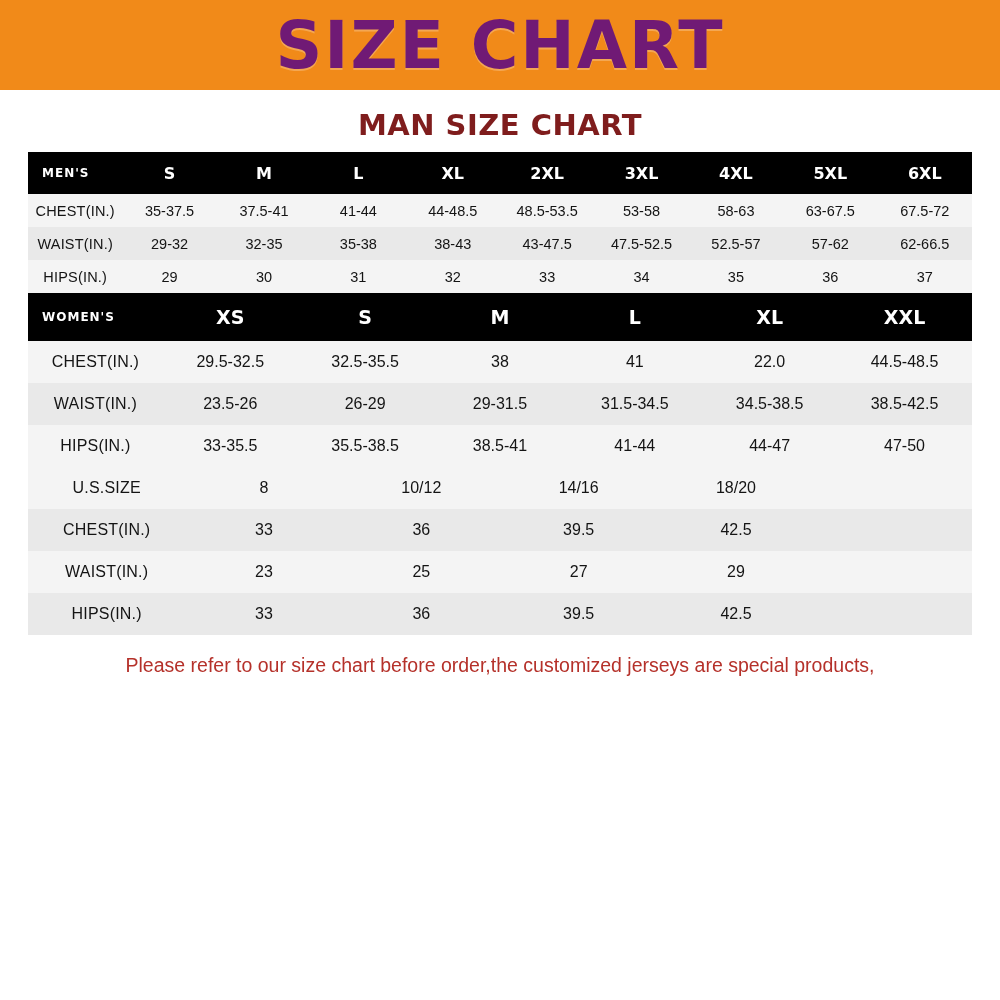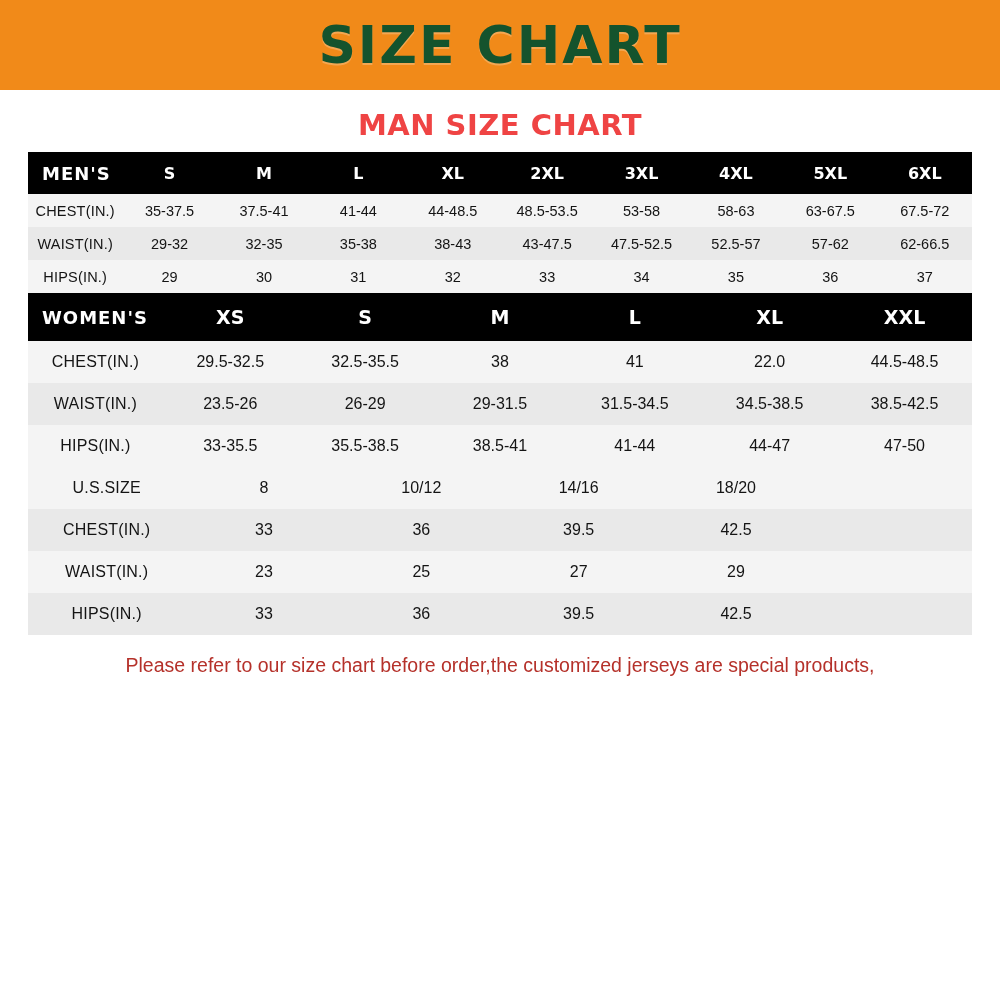--- a/index.html
+++ b/index.html
@@ -26,37 +26,37 @@
     width: 100%;
     height: 90px;
     background: #f18a19;
     display: flex;
     align-items: center;
     justify-content: center;
   }
   .banner-title {
     font-family: "DejaVu Sans", sans-serif;
     font-weight: bold;
-    font-size: 52px;
+    font-size: 65px;
     letter-spacing: 2px;
-    color: #14532d;
+    color: #701a75;
     text-shadow: 0 2px 0 rgba(255,255,255,0.25);
   }
 
   .content {
     padding: 0 28px;
     box-sizing: border-box;
   }
 
   .section-title {
     text-align: center;
     font-family: "DejaVu Sans", sans-serif;
     font-weight: bold;
     font-size: 29px;
-    color: #ef4444;
+    color: #7f1d1d;
     letter-spacing: 0.5px;
     margin: 18px 0 10px 0;
   }
 
   table {
     width: 100%;
     border-collapse: collapse;
     table-layout: fixed;
   }
   table tr.head-row {
@@ -66,21 +66,21 @@
   table tr.head-row td {
     height: 40px;
     font-weight: bold;
     font-size: 16px;
     text-align: center;
     font-family: "DejaVu Sans", sans-serif;
   }
   table tr.head-row td.rowlabel {
     text-align: left;
     padding-left: 14px;
-    font-size: 18px;
+    font-size: 12px;
     letter-spacing: 1px;
   }
   table tr.body-row td {
     height: 31px;
     font-size: 14.5px;
     text-align: center;
     color: #141414;
     font-family: "Liberation Sans", sans-serif;
   }
   table tr.body-row td.rowlabel {

